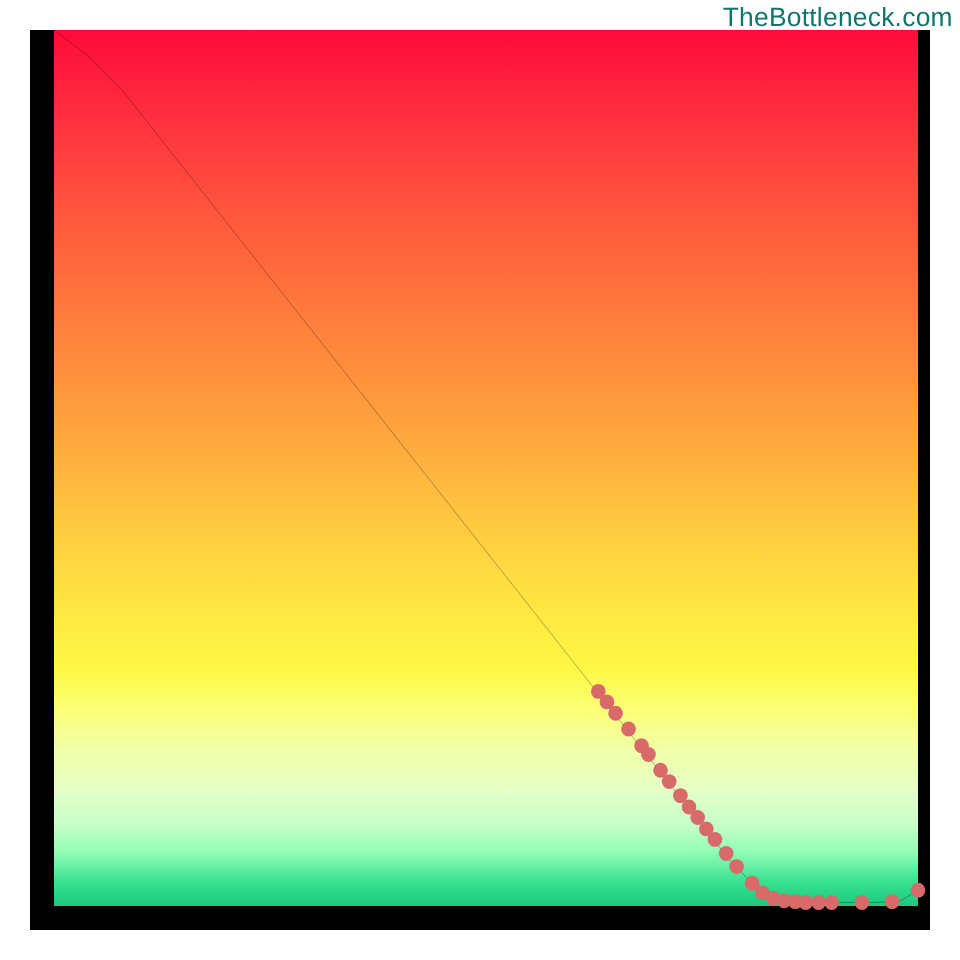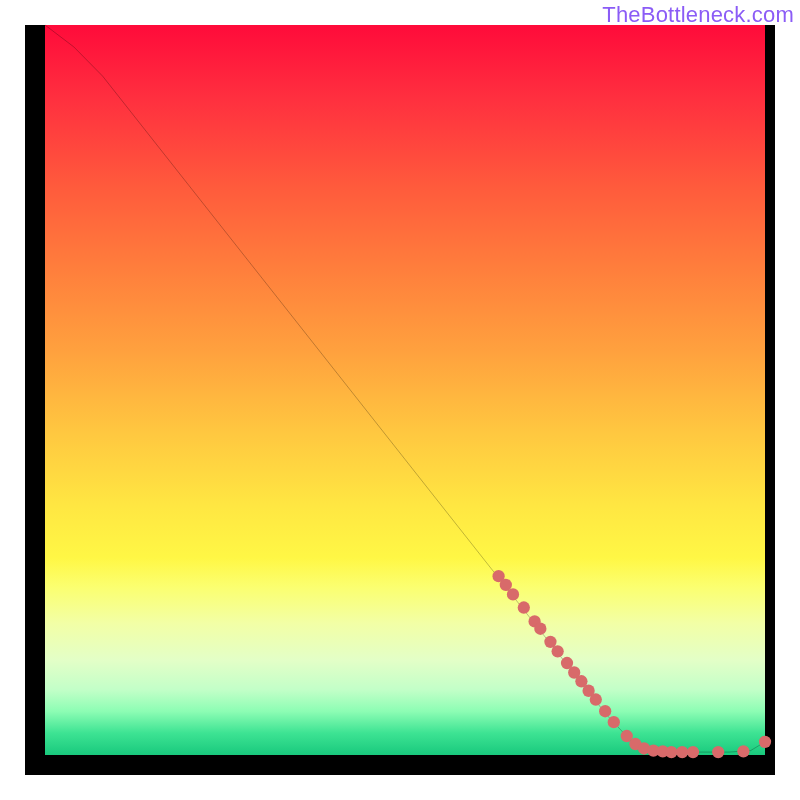--- a/index.html
+++ b/index.html
@@ -13,21 +13,21 @@
   }
   .container {
     position: relative;
     width: 800px;
     height: 800px;
   }
   .watermark {
     position: absolute;
     top: 2px;
     right: 6px;
-    color: #8b5cf6;
+    color: #0f766e;
     font-size: 22px;
     letter-spacing: 0.2px;
     z-index: 100;
   }
   .plot-frame {
     position: absolute;
     left: 25px;
     top: 25px;
     width: 750px;
     height: 750px;

